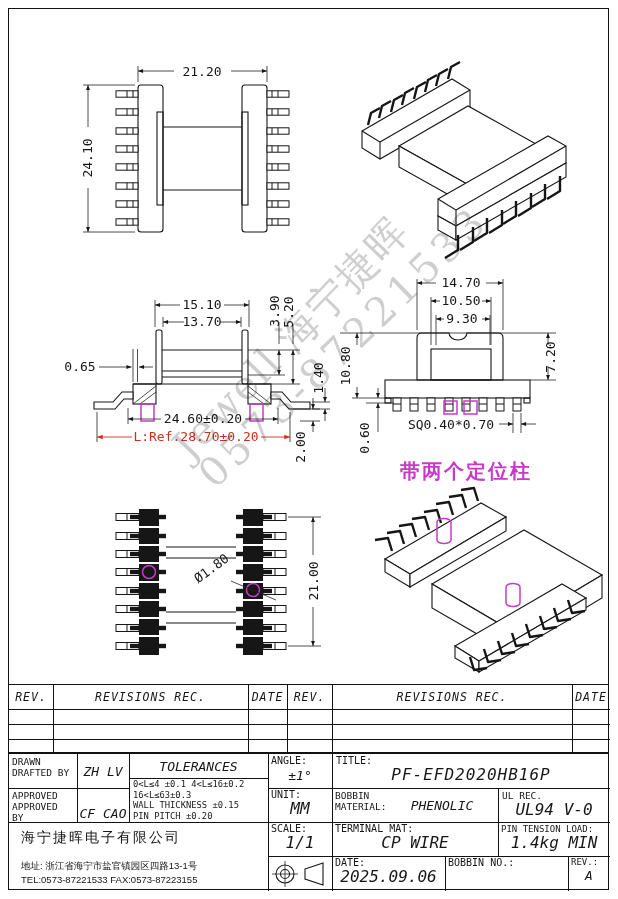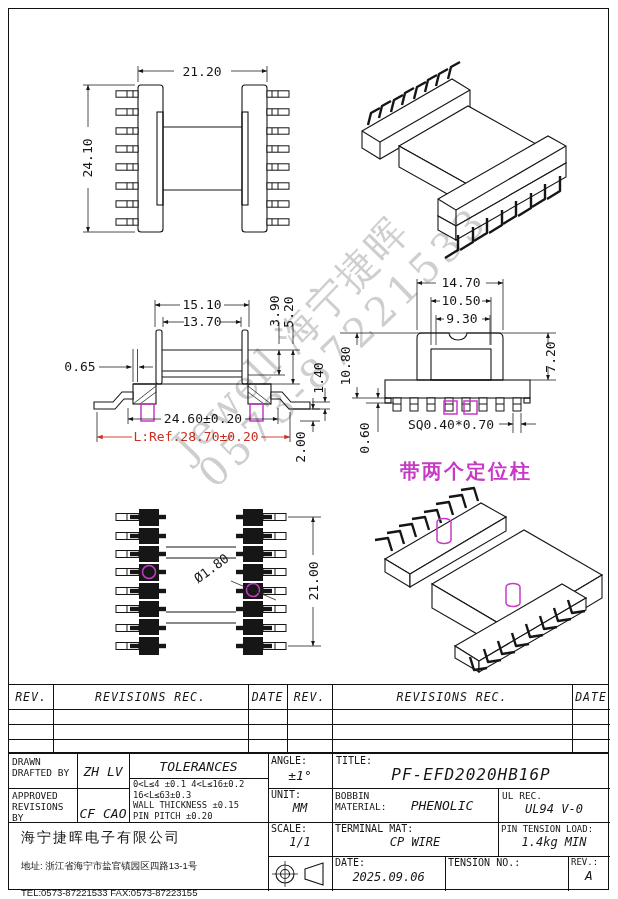--- a/index.html
+++ b/index.html
@@ -25,21 +25,21 @@
              font-size:40px;line-height:1;white-space:nowrap;transform-origin:0 50%;
              opacity:.85;pointer-events:none;mix-blend-mode:multiply;letter-spacing:2px;}
   .wm1{left:180px;top:432px;transform:rotate(-46deg);}
   .wm2{left:205px;top:460px;transform:rotate(-44deg);letter-spacing:5px;}
   
   .tblwrap{position:absolute;box-sizing:border-box;border:1px solid #111;background:transparent;}
   .vl{position:absolute;width:1px;background:#111;}
   .hl{position:absolute;height:1px;background:#111;}
   .cell{position:absolute;box-sizing:border-box;}
   .ctr{display:flex;align-items:center;justify-content:center;text-align:right;font-style:italic;}
-  .lb9{font-size:9.5px;} .lb10{font-size:10px;} .v11{font-size:13px;} .v12{font-size:12px;} .v13{font-size:13px;}
+  .lb9{font-size:9.5px;} .lb10{font-size:10px;} .v11{font-size:13px;} .v12{font-size:16px;} .v13{font-size:13px;}
   .hdr{font-size:11.5px;letter-spacing:1px;}
   .tol{font-size:8.8px;line-height:10.5px;white-space:nowrap;}
   .title-big{font-size:16px;letter-spacing:1px;}
   .cjk{font-family:"Liberation Sans",sans-serif;}
   .co-name{font-size:14px;letter-spacing:2px;}
   .co-small{font-size:9.5px;}
 </style>
 </head>
 <body>
 
@@ -427,42 +427,42 @@
     <div class="cell" style="left:259px;top:0;width:64px;height:34px;">
       <div class="lb10" style="padding:1px 0 0 3px;">ANGLE:</div>
       <div class="ctr v13" style="height:18px;">±1°</div>
     </div>
     <div class="cell" style="left:323px;top:0;width:278px;height:34px;">
       <div class="lb10" style="position:absolute;left:4px;top:1px;">TITLE:</div>
       <div class="ctr title-big" style="position:absolute;left:0;top:6px;width:100%;height:28px;">PF-EFD2020HB16P</div>
     </div>
     <div class="cell" style="left:0;top:34px;width:68px;height:34px;padding:2px 3px;">
       <div class="lb9">APPROVED</div>
-      <div class="lb9">REVISIONS BY</div>
+      <div class="lb9">APPROVED BY</div>
     </div>
     <div class="cell ctr v11" style="left:68px;top:42px;width:52px;height:34px;">CF CAO</div>
     <div class="cell" style="left:259px;top:34px;width:64px;height:34px;">
       <div class="lb10" style="padding:1px 0 0 3px;">UNIT:</div>
       <div class="ctr v12" style="height:16px;">MM</div>
     </div>
     <div class="cell" style="left:323px;top:34px;width:166px;height:34px;">
       <div style="position:absolute;left:3px;top:2px;">
         <div class="lb9">BOBBIN</div>
         <div class="lb9">MATERIAL:</div>
       </div>
       <div class="ctr v13" style="position:absolute;left:60px;top:0;width:100px;height:34px;">PHENOLIC</div>
     </div>
     <div class="cell" style="left:489px;top:34px;width:112px;height:34px;">
       <div class="lb9" style="padding:2px 0 0 4px;">UL REC.</div>
       <div class="ctr v12" style="height:16px;">UL94 V-0</div>
     </div>
     <div class="cell cjk" style="left:0;top:68px;width:259px;height:69px;">
       <div class="co-name" style="position:absolute;left:12px;top:7px;">海宁捷晖电子有限公司</div>
       <div class="co-small" style="position:absolute;left:12px;top:38px;">地址: 浙江省海宁市盐官镇园区四路13-1号</div>
-      <div class="co-small" style="position:absolute;left:12px;top:52px;margin-top:13px;">TEL:0573-87221533 FAX:0573-87223155</div>
+      <div class="co-small" style="position:absolute;left:12px;top:52px;">TEL:0573-87221533 FAX:0573-87223155</div>
     </div>
     <div class="cell" style="left:259px;top:68px;width:64px;height:34px;">
       <div class="lb10" style="padding:1px 0 0 3px;">SCALE:</div>
       <div class="ctr v12" style="height:16px;">1/1</div>
     </div>
     <div class="cell" style="left:323px;top:68px;width:166px;height:34px;">
       <div class="lb10" style="padding:1px 0 0 3px;">TERMINAL MAT:</div>
       <div class="ctr v12" style="height:16px;">CP WIRE</div>
     </div>
     <div class="cell" style="left:489px;top:68px;width:112px;height:34px;">
@@ -476,20 +476,20 @@
         <line x1="14" y1="1" x2="14" y2="27" class="dl"></line>
         <line x1="1" y1="14" x2="27" y2="14" class="dl"></line>
         <path d="M34,9 L52,3 L52,25 L34,19 Z" class="ol"></path>
       </svg>
     </div>
     <div class="cell" style="left:323px;top:102px;width:113px;height:35px;">
       <div class="lb10" style="padding:1px 0 0 3px;">DATE:</div>
       <div class="ctr v12" style="height:17px;">2025.09.06</div>
     </div>
     <div class="cell" style="left:436px;top:102px;width:123px;height:35px;">
-      <div class="lb10" style="padding:1px 0 0 3px;">TENSION NO.:</div>
+      <div class="lb10" style="padding:1px 0 0 3px;">BOBBIN NO.:</div>
     </div>
     <div class="cell" style="left:559px;top:102px;width:42px;height:35px;">
       <div style="font-size:9px;padding:1px 0 0 3px;">REV.:</div>
       <div class="ctr v13" style="height:17px;">A</div>
     </div>
   </div>
 </div>
 
 </body></html>

